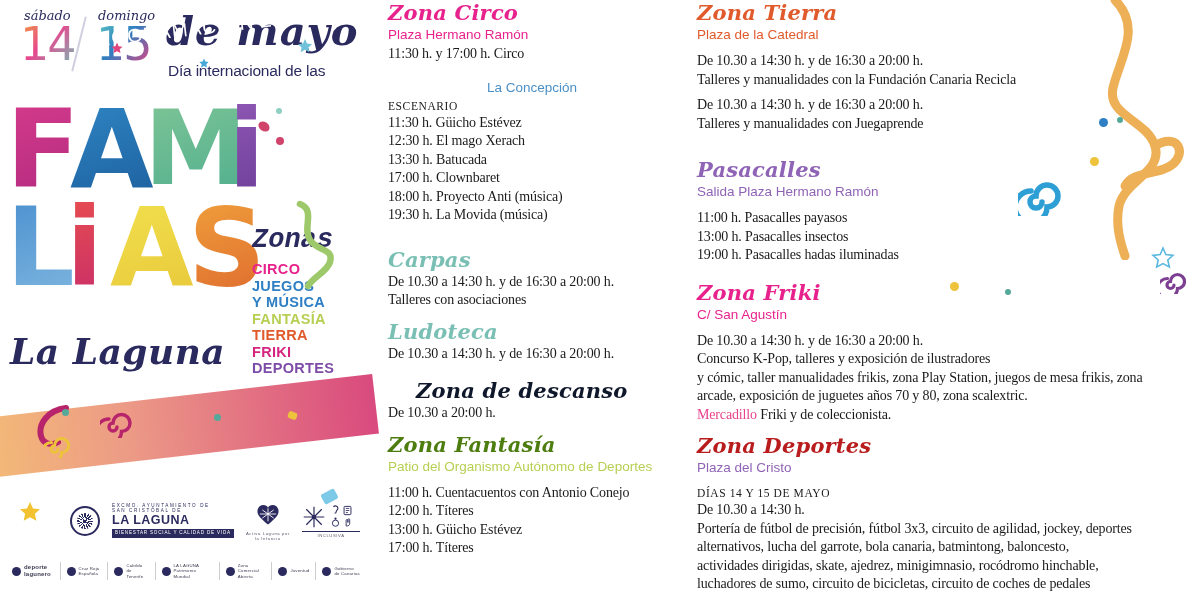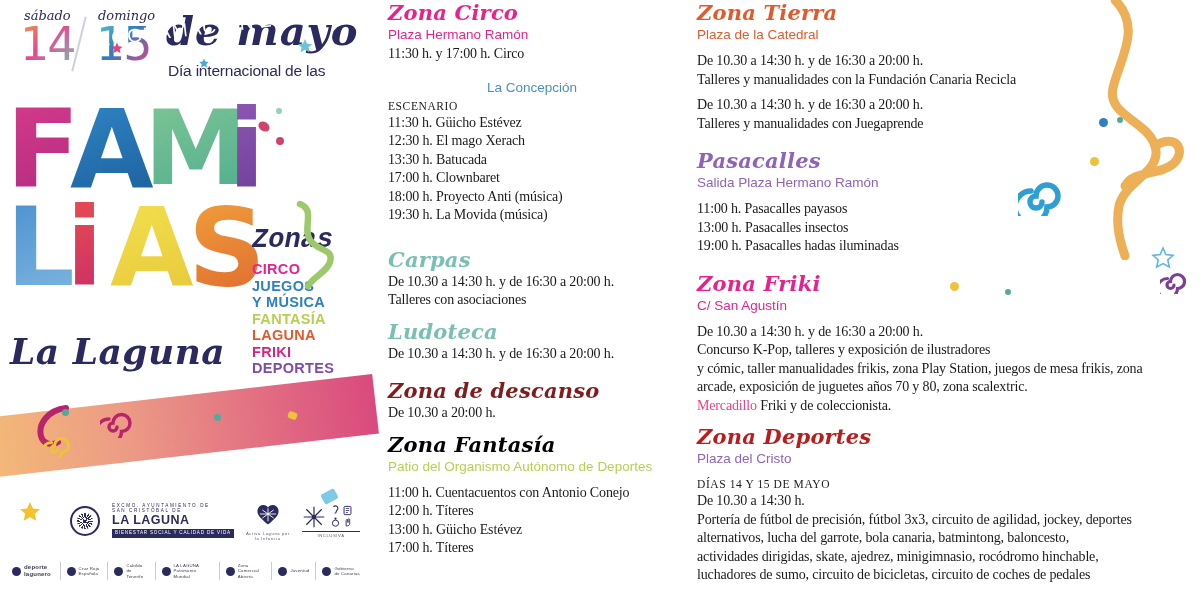--- a/index.html
+++ b/index.html
@@ -205,21 +205,21 @@
       <span>La Laguna</span>
     </div>
 
     <div class="zonas-block">
       <div class="zonas-title">Zonas</div>
       <div id="zonas-list">
           <div class="zona-item" style="color: rgb(232, 34, 140);">CIRCO</div>
           <div class="zona-item" style="color: rgb(47, 127, 196);">JUEGOS</div>
           <div class="zona-item" style="color: rgb(47, 127, 196);">Y MÚSICA</div>
           <div class="zona-item" style="color: rgb(183, 207, 82);">FANTASÍA</div>
-          <div class="zona-item" style="color: rgb(224, 90, 43);">LAGUNA</div>
+          <div class="zona-item" style="color: rgb(224, 90, 43);">TIERRA</div>
           <div class="zona-item" style="color: rgb(214, 37, 126);">FRIKI</div>
           <div class="zona-item" style="color: rgb(125, 76, 168);">DEPORTES</div>
         </div>
     </div>
 
     <div class="banner"></div>
     <div class="banner-text" style="transform:rotate(-6.5deg);">PROGRAMACIÓN 2022</div>
 
     <div class="logos-main">
       <div class="crest"></div>
@@ -322,26 +322,26 @@
         <div class="body-line">De 10.30 a 14:30 h. y de 16:30 a 20:00 h.</div>
         <div class="body-line">Talleres con asociaciones</div>
       </div>
       <div class="gap-s"></div>
       <div class="zone">
         <div class="zone-title" style="color: rgb(121, 191, 180);">Ludoteca</div>
         <div class="body-line">De 10.30 a 14:30 h. y de 16:30 a 20:00 h.</div>
       </div>
       <div class="gap-m"></div>
       <div class="zone">
-        <div class="zone-title" style="color: #7f1d1d;">Zona de descanso</div>
+        <div class="zone-title" style="color: #0f172a; margin-left: 28px;">Zona de descanso</div>
         <div class="body-line">De 10.30 a 20:00 h.</div>
       </div>
       <div class="gap-s"></div>
       <div class="zone">
-        <div class="zone-title" style="color: #000000;">Zona Fantasía</div>
+        <div class="zone-title" style="color: #4d7c0f;">Zona Fantasía</div>
         <div class="zone-place" style="color: rgb(183, 207, 82);">Patio del Organismo Autónomo de Deportes</div>
         <div class="gap-s"></div>
         <div class="body-line">11:00 h. Cuentacuentos con Antonio Conejo</div>
         <div class="body-line">12:00 h. Títeres</div>
         <div class="body-line">13:00 h. Güicho Estévez</div>
         <div class="body-line">17:00 h. Títeres</div>
       </div>
     </div>
 
   <div class="col col-right" id="col-right">
@@ -350,21 +350,21 @@
         <div class="zone-place" style="color: rgb(224, 90, 43);">Plaza de la Catedral</div>
         <div class="gap-s"></div>
         <div class="body-line">De 10.30 a 14:30 h. y de 16:30 a 20:00 h.</div>
         <div class="body-line">Talleres y manualidades con la Fundación Canaria Recicla</div>
         <div class="gap-s"></div>
         <div class="body-line">De 10.30 a 14:30 h. y de 16:30 a 20:00 h.</div>
         <div class="body-line">Talleres y manualidades con Juegaprende</div>
       </div>
       <div class="gap-m"></div>
       <div class="zone">
-        <div class="zone-title" style="color: rgb(143, 99, 181);">Pasacalles</div>
+        <div class="zone-title" style="color: rgb(143, 99, 181); margin-top: 9px;">Pasacalles</div>
         <div class="zone-place" style="color: rgb(143, 99, 181);">Salida Plaza Hermano Ramón</div>
         <div class="gap-s"></div>
         <div class="body-line">11:00 h. Pasacalles payasos</div>
         <div class="body-line">13:00 h. Pasacalles insectos</div>
         <div class="body-line">19:00 h. Pasacalles hadas iluminadas</div>
       </div>
       <div class="gap-m"></div>
       <div class="zone">
         <div class="zone-title" style="color: rgb(232, 34, 140);">Zona Friki</div>
         <div class="zone-place" style="color: rgb(232, 34, 140);">C/ San Agustín</div>

